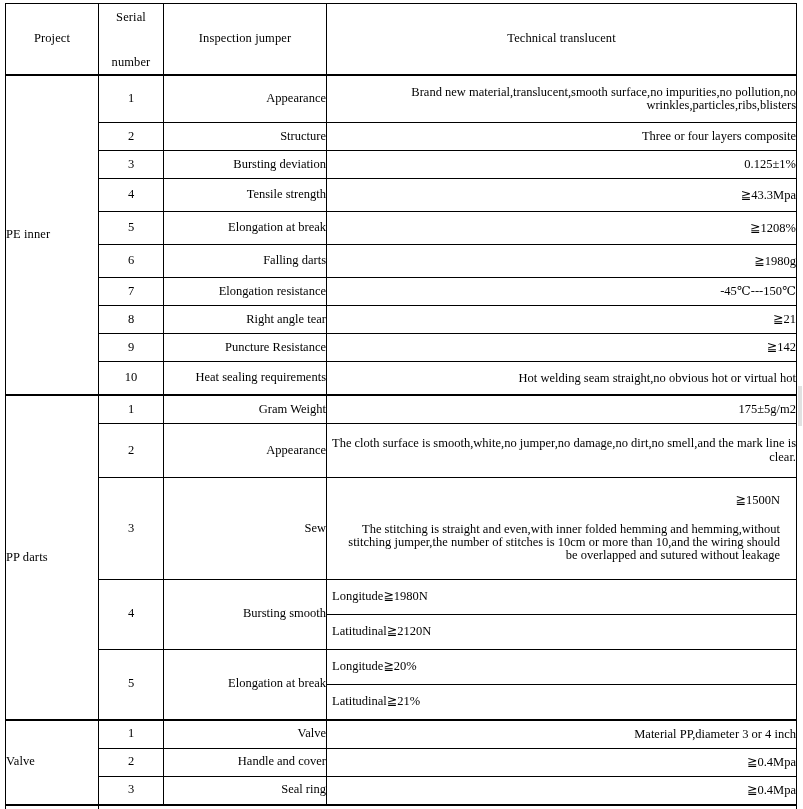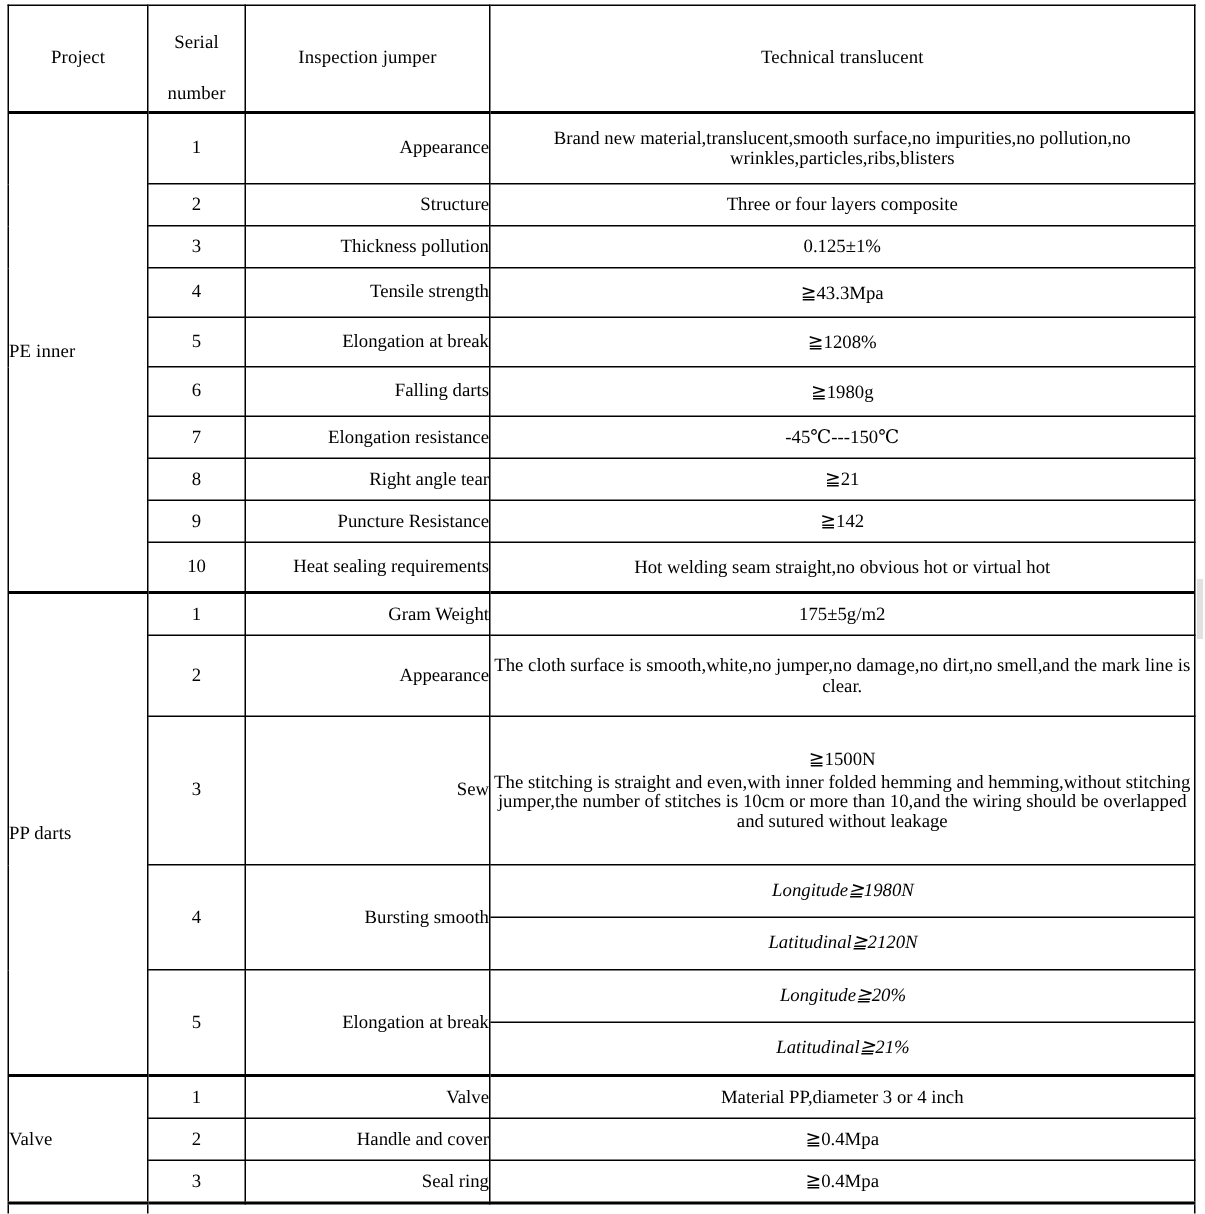--- a/index.html
+++ b/index.html
@@ -57,21 +57,21 @@
     letter-spacing: 0.1px;
     height: 70px;
   }
   .hdr .serial-stack {
     display: flex;
     flex-direction: column;
     justify-content: space-between;
     height: 58px;
     padding: 4px 0 2px 0;
   }
-  .hdr .serial-stack span { display:block;margin-top:11px; }
+  .hdr .serial-stack span { display:block; }
 
   
   .group-label {
     font-weight: bold;
     font-size: 12.5px;
     letter-spacing: 0.1px;
   }
 
   
   .serial {
@@ -81,45 +81,44 @@
 
   
   .item {
     text-align: right;
     font-size: 12.5px;
     padding: 0 3px;
   }
 
   
   .tech {
-    text-align: center;
+    text-align: right;
     padding: 3px 4px 3px 5px;
     font-size: 12.5px;
     line-height: 1.78;
   }
   .tech.tight { line-height: 1.2; padding-top: 2px; padding-bottom: 2px; }
-  .tech p { margin: 2px; }
+  .tech p { margin: 16px; }
 
   
   td.split { padding: 0; vertical-align: top; }
   table.inner {
     border-collapse: collapse;
     table-layout: fixed;
     width: 100%;
     height: 100%;
   }
   table.inner td {
     border: 0;
     border-bottom: 1px solid #000;
     padding: 4px 4px 4px 5px;
     font-size: 12.5px;
-    text-align: center;
+    text-align: left;
     height: 26px;
     vertical-align: middle;
-    font-style: italic;
   }
   table.inner tr:last-child td { border-bottom: 0; }
 
   
   tr.sec-top > td { border-top: 2px solid #000; }
 
   
   .h27 { height: 27px; }
   .h32 { height: 32px; }
   .h46 { height: 46px; }
@@ -179,21 +178,21 @@
       </tr>
 
       <tr>
         <td class="serial h27">2</td>
         <td class="item">Structure</td>
         <td class="tech tight">Three or four layers composite</td>
       </tr>
 
       <tr>
         <td class="serial h27">3</td>
-        <td class="item">Thickness pollution</td>
+        <td class="item">Bursting deviation</td>
         <td class="tech tight">0.125±1%</td>
       </tr>
 
       <tr>
         <td class="serial h32">4</td>
         <td class="item">Tensile strength</td>
         <td class="tech tight">≧43.3Mpa</td>
       </tr>
 
       <tr>

